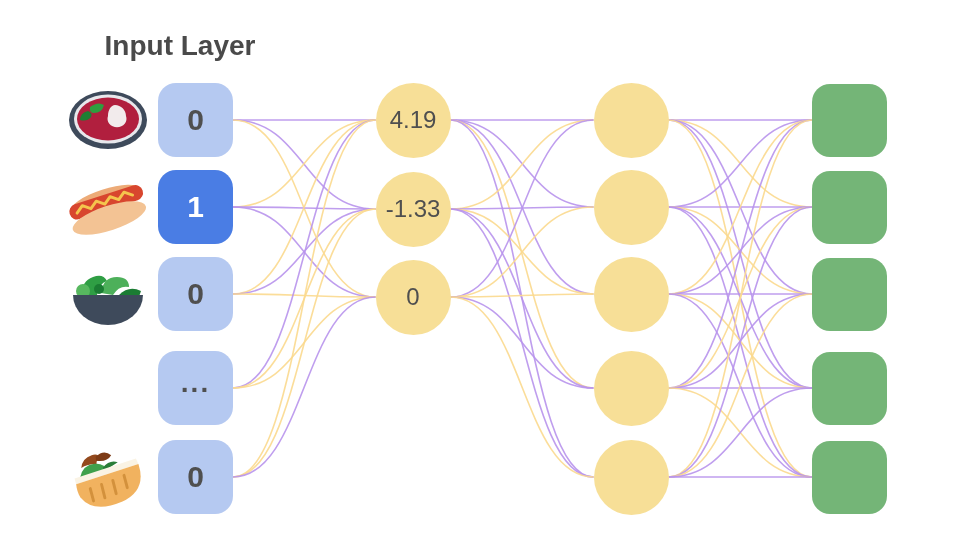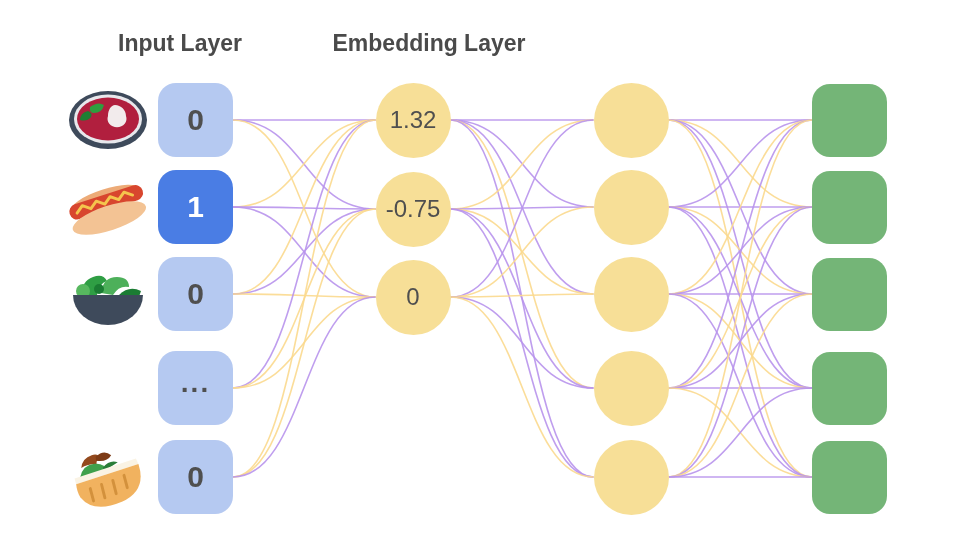--- a/index.html
+++ b/index.html
@@ -8,21 +8,21 @@
     width: 960px;
     height: 540px;
     background: #ffffff;
     overflow: hidden;
     font-family: "Liberation Sans", sans-serif;
   }
   .layer-title {
     position: absolute;
     top: 30px;
     transform: translateX(-50%);
-    font-size: 23px;
+    font-size: 28px;
     font-weight: 700;
     color: #4a4a4a;
     white-space: nowrap;
   }
   #edges-svg { position: absolute; left: 0; top: 0; }
   .node-square {
     position: absolute;
     width: 75px;
     height: 74px;
     border-radius: 18px;
@@ -117,21 +117,20 @@
       <path d="M 668.5 388 C 740.25 388, 740.25 388, 812 388" fill="none" stroke="#b893ec" stroke-width="1.6" opacity="0.9"></path>
       <path d="M 668.5 388 C 740.25 388, 740.25 477, 812 477" fill="none" stroke="#fbd98e" stroke-width="1.6" opacity="0.9"></path>
       <path d="M 668.5 477 C 740.25 477, 740.25 120, 812 120" fill="none" stroke="#fbd98e" stroke-width="1.6" opacity="0.9"></path>
       <path d="M 668.5 477 C 740.25 477, 740.25 207, 812 207" fill="none" stroke="#b893ec" stroke-width="1.6" opacity="0.9"></path>
       <path d="M 668.5 477 C 740.25 477, 740.25 294, 812 294" fill="none" stroke="#fbd98e" stroke-width="1.6" opacity="0.9"></path>
       <path d="M 668.5 477 C 740.25 477, 740.25 388, 812 388" fill="none" stroke="#b893ec" stroke-width="1.6" opacity="0.9"></path>
       <path d="M 668.5 477 C 740.25 477, 740.25 477, 812 477" fill="none" stroke="#b893ec" stroke-width="1.6" opacity="0.9"></path>
     </svg>
 
   <div class="layer-title" style="left: 180px; color: rgb(74, 74, 74);">Input Layer</div>
-  <div class="layer-title" style="left: 429px; color: rgb(74, 74, 74);">Embedding Layer</div>
 
   <div id="nodes-root">
       <div class="icon-box" style="left: 66px; top: 87px;">
         <svg viewBox="0 0 84 64">
     <ellipse cx="42" cy="32" rx="39" ry="29" fill="#3e4a5b"></ellipse>
     <ellipse cx="42" cy="31" rx="34" ry="24.5" fill="#e8e8ec"></ellipse>
     <ellipse cx="42" cy="31" rx="31" ry="21.5" fill="#b11f3e"></ellipse>
     <path d="M49 17 C55 17 60 22 60 28 A9.5 8.5 0 1 1 42 28 C42 22 45 17 49 17 Z" fill="#f2ebec"></path>
     <path d="M24 19 q8 -6 14 -2 q-2 8 -10 8 q-5 0 -4 -6 z" fill="#2f9e3f"></path>
     <path d="M22 23 q-8 2 -8 9 q7 2 11 -3 q2 -4 -3 -6 z" fill="#1f7e33"></path>
@@ -184,24 +183,24 @@
         <path d="M45 38 L47 52"></path>
               <path d="M57 34 L59 47"></path>
       </g>
     </g>
   </svg>
       </div>
       <div class="node-square" style="left: 158px; top: 440px; background: rgb(181, 201, 241);">
         <span style="color: rgb(79, 79, 79);">0</span>
       </div>
       <div class="node-circle" style="left: 375.5px; top: 82.5px; background: rgb(247, 223, 151);">
-        <span style="color: rgb(79, 79, 79);">1.32</span>
+        <span style="color: rgb(79, 79, 79);">4.19</span>
       </div>
       <div class="node-circle" style="left: 375.5px; top: 171.5px; background: rgb(247, 223, 151);">
-        <span style="color: rgb(79, 79, 79);">-0.75</span>
+        <span style="color: rgb(79, 79, 79);">-1.33</span>
       </div>
       <div class="node-circle" style="left: 375.5px; top: 259.5px; background: rgb(247, 223, 151);">
         <span style="color: rgb(79, 79, 79);">0</span>
       </div>
       <div class="node-circle" style="left: 593.5px; top: 82.5px; background: rgb(247, 223, 151);"></div>
       <div class="node-circle" style="left: 593.5px; top: 169.5px; background: rgb(247, 223, 151);"></div>
       <div class="node-circle" style="left: 593.5px; top: 256.5px; background: rgb(247, 223, 151);"></div>
       <div class="node-circle" style="left: 593.5px; top: 350.5px; background: rgb(247, 223, 151);"></div>
       <div class="node-circle" style="left: 593.5px; top: 439.5px; background: rgb(247, 223, 151);"></div>
       <div class="node-out" style="left: 812px; top: 83.5px; background: rgb(116, 181, 119);"></div>

